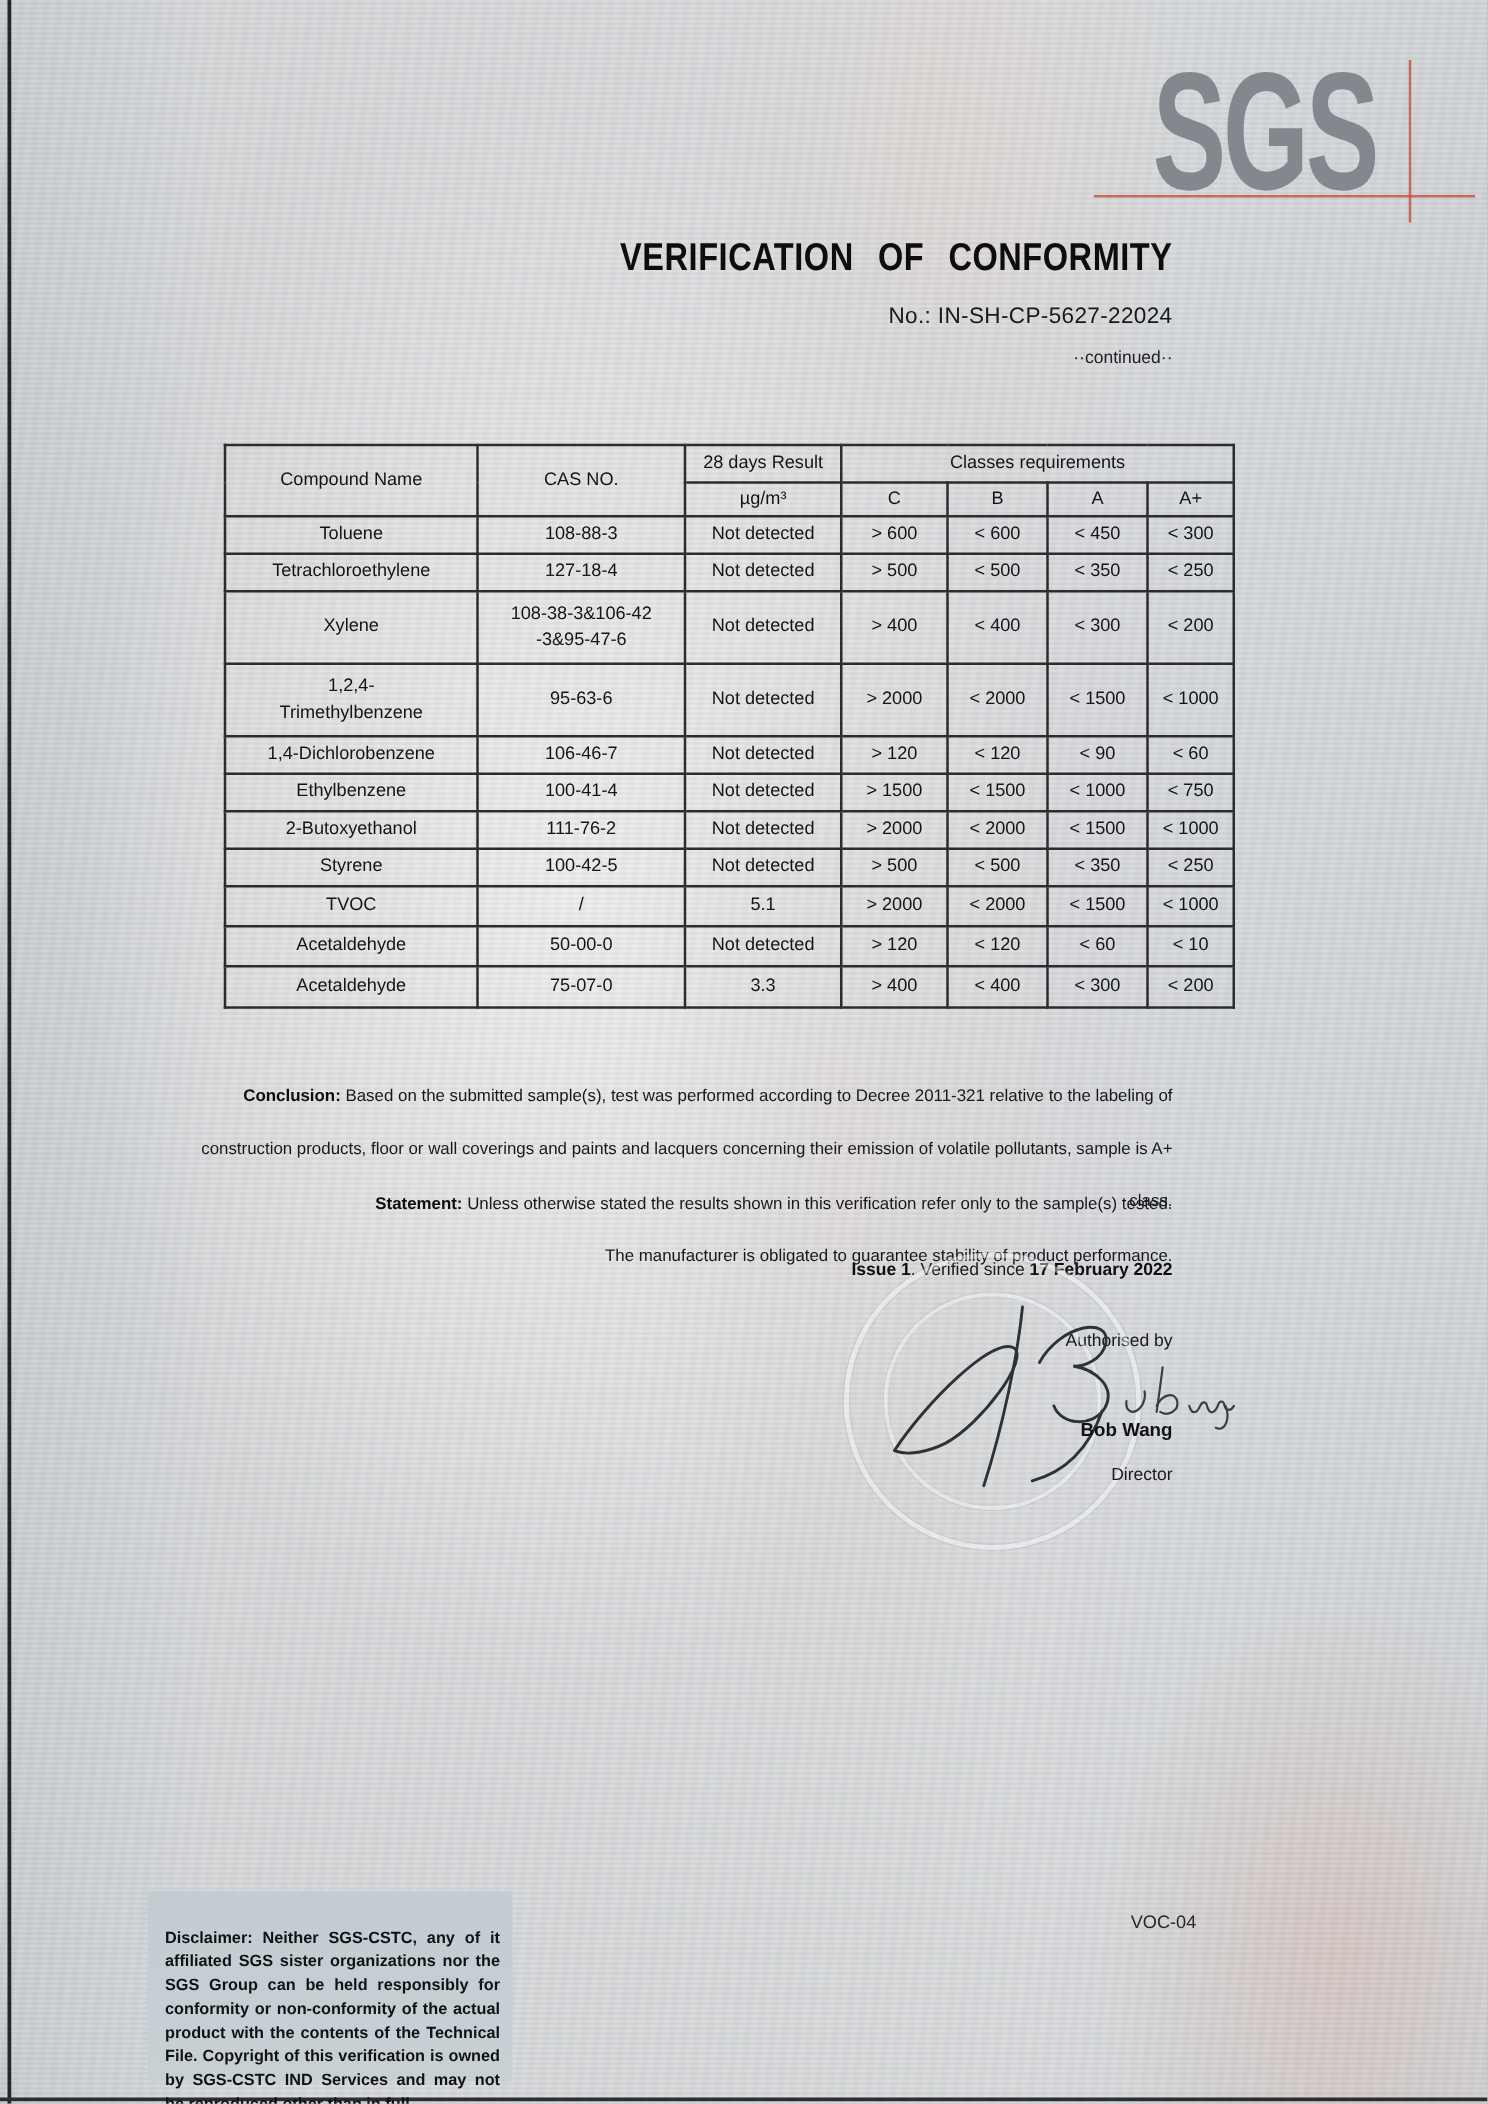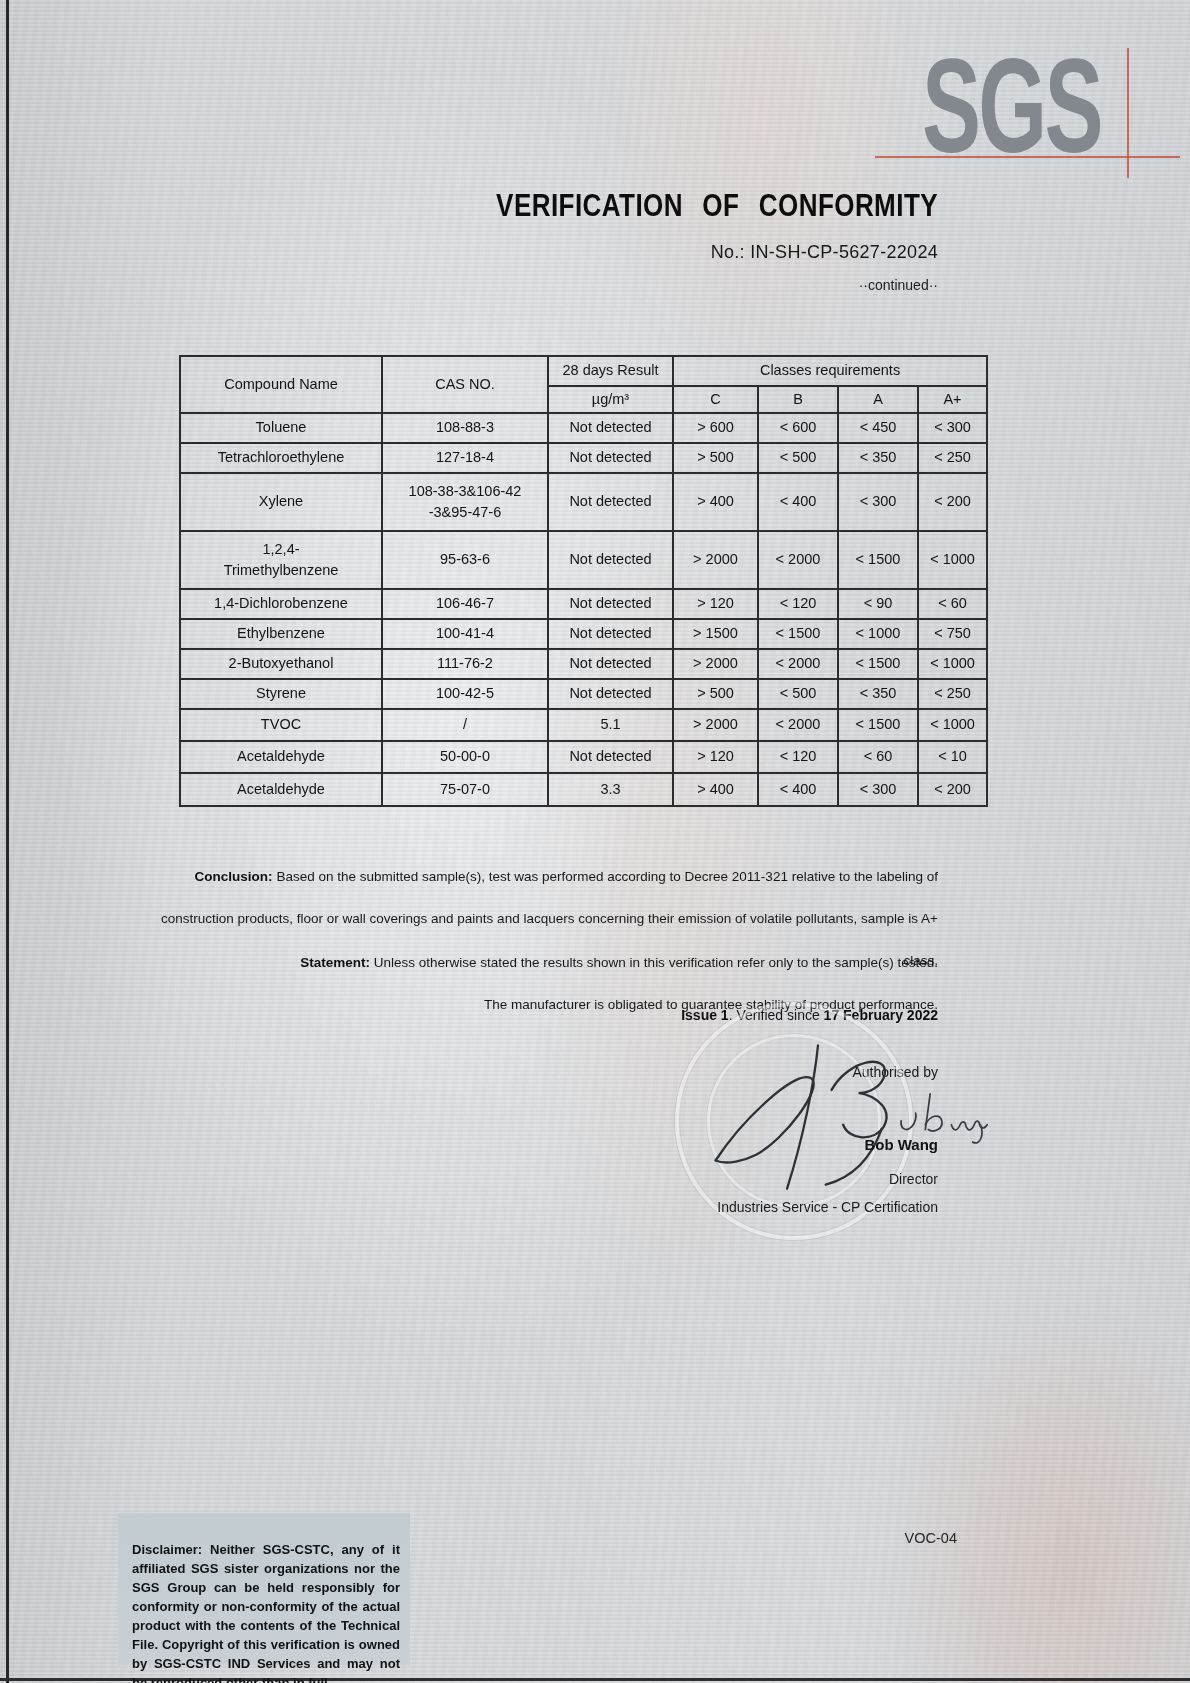--- a/index.html
+++ b/index.html
@@ -255,20 +255,19 @@
     <path class="sig-strong" d="M186,92 C176,120 158,142 128,150"></path>
     <path class="sig-light" d="M206,84 C205,92 211,96 217,90 C221,86 222,79 221,76"></path>
     <path class="sig-light" d="M236,56 C234,72 232,86 231,93"></path>
     <path class="sig-light" d="M231,88 C236,78 246,76 248,84 C250,92 240,97 234,93"></path>
     <path class="sig-light" d="M258,88 C260,95 264,95 267,88 C269,84 272,84 273,89 C275,95 279,95 282,87 C283,84 286,83 287,87 C288,92 292,93 295,88"></path>
     <path class="sig-light" d="M288,88 C292,98 288,110 280,106"></path>
   </svg>
 
   <div class="rblock sig-name">Bob Wang</div>
   <div class="rblock sig-role">Director</div>
-  <div class="rblock sig-dept">Industries Service - CP Certification</div>
 
   <div class="disclaimer"><b>Disclaimer:</b> <span>Neither SGS-CSTC, any of it affiliated SGS sister organizations nor the SGS Group can be held responsibly for conformity or non-conformity of the actual product with the contents of the Technical File. Copyright of this verification is owned by SGS-CSTC IND Services and may not be reproduced other than in full.</span></div>
 
   <div class="footer">
     <div>VOC-04</div>
   </div>
 </div>
 
 </body></html>

